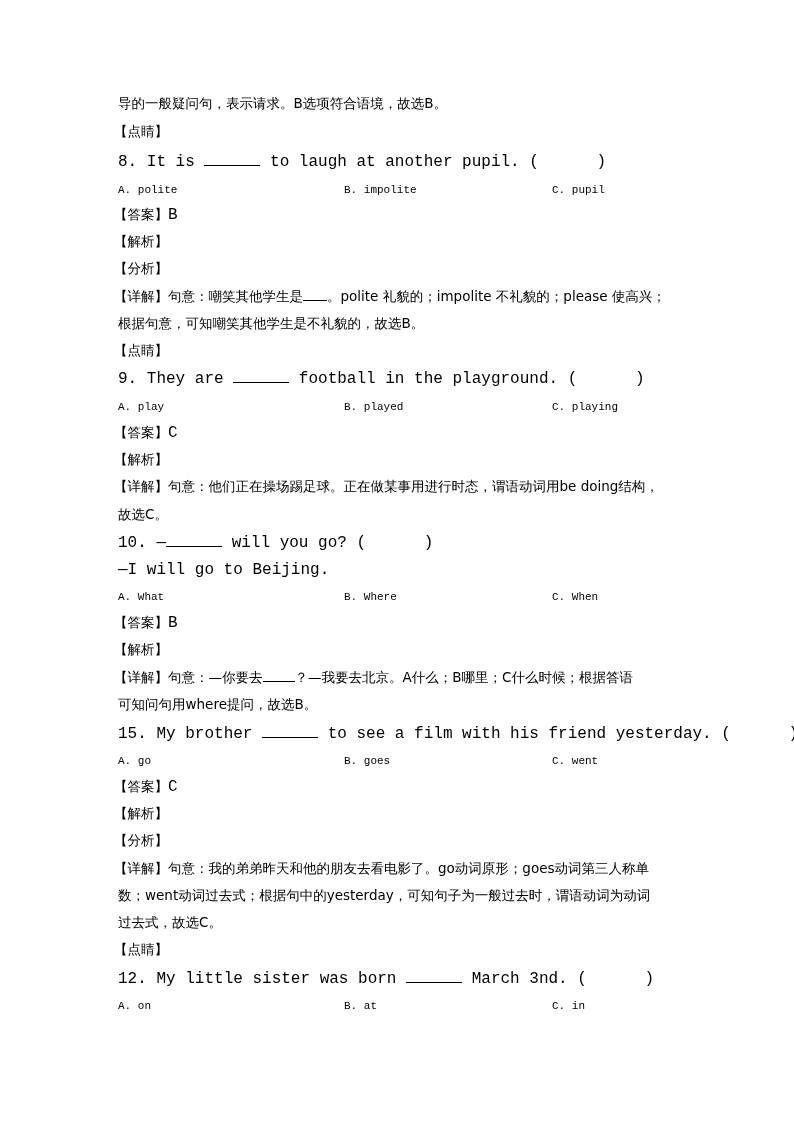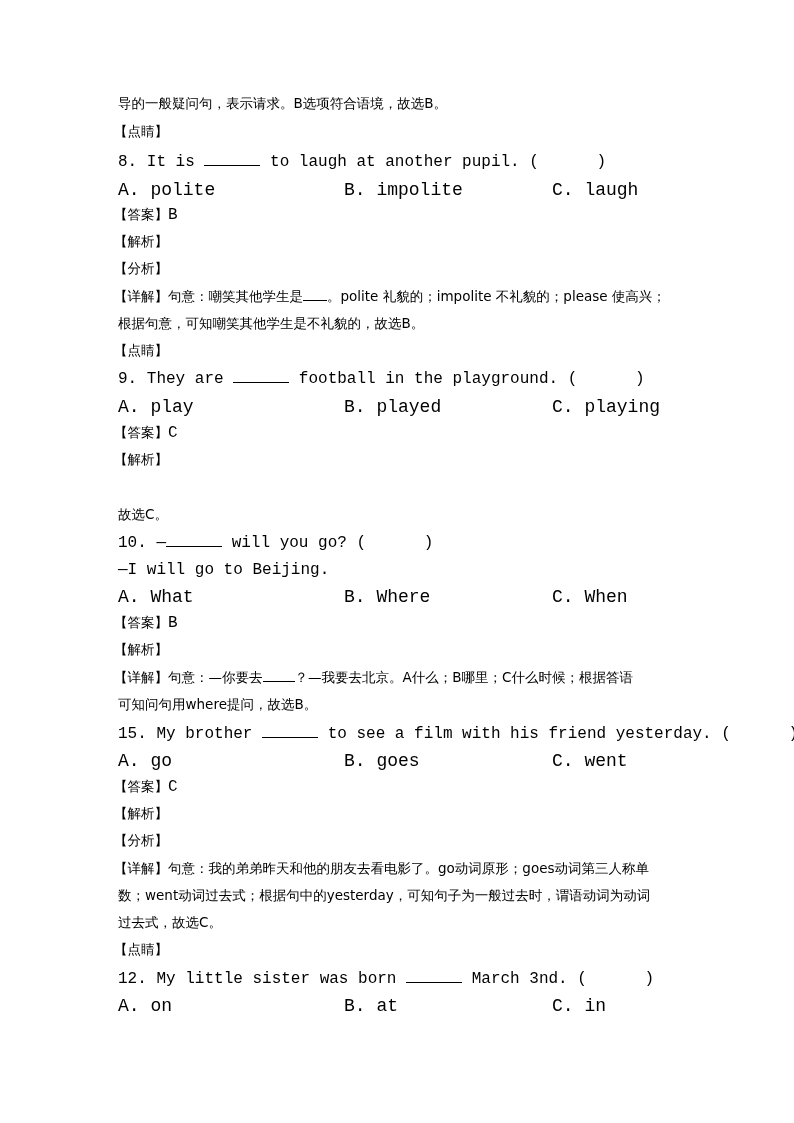--- a/index.html
+++ b/index.html
@@ -3,53 +3,54 @@
 <meta charset="utf-8">
 <style>
   html, body { margin: 0; padding: 0; background: #ffffff; }
   body { width: 794px; height: 1123px; position: relative; overflow: hidden;
          font-family: "DejaVu Serif", "Liberation Serif", serif; color: #000; }
   .page { position: absolute; left: 0; top: 0; width: 794px; height: 1123px; }
   .line { position: absolute; left: 118px; font-size: 13px; line-height: 16px; white-space: pre; }
   .zh { font-family: "DejaVu Sans", "Liberation Sans", sans-serif; font-size: 13.5px; }
   .mono { font-family: "Liberation Mono", "DejaVu Sans Mono", monospace; font-size: 16px; }
   .bracket { margin-left: -4px; }
-  .opt { position: absolute; font-family: "Liberation Mono", "DejaVu Sans Mono", monospace; font-size: 18px; line-height: 16px; white-space: pre; }
+  .opt { position: absolute; font-family: "Liberation Mono", "DejaVu Sans Mono", monospace; font-size: 11px; line-height: 16px; white-space: pre; }
   .optA { left: 118px; }
   .optB { left: 344px; }
   .optC { left: 552px; }
   .blank { display: inline-block; width: 56px; border-bottom: 1px solid #000; height: 10px; vertical-align: baseline; }
   .blank-short { display: inline-block; width: 24px; border-bottom: 1px solid #000; height: 10px; }
   .blank-med { display: inline-block; width: 32px; border-bottom: 1px solid #000; height: 10px; }
 </style>
 </head>
 <body>
 
 <div class="page">
 
   <div class="line zh" style="top:95px">导的一般疑问句，表示请求。B选项符合语境，故选B。</div>
   <div class="line zh bracket" style="top:123px">【点睛】</div>
 
   <div class="line mono" style="top:154px"><span>8.</span> <span>It is</span> <span class="blank"></span> <span>to laugh at another pupil. (      )</span></div>
   <div class="opt optA" style="top:182px">A. polite</div>
   <div class="opt optB" style="top:182px">B. impolite</div>
-  <div class="opt optC" style="top:182px">C. laugh</div>
+  <div class="opt optC" style="top:182px">C. pupil</div>
   <div class="line zh bracket" style="top:206px"><span>【答案】</span><span class="mono">B</span></div>
   <div class="line zh bracket" style="top:233px">【解析】</div>
   <div class="line zh bracket" style="top:260px">【分析】</div>
   <div class="line zh bracket" style="top:288px"><span>【详解】</span><span>句意：嘲笑其他学生是</span><span class="blank-short"></span><span>。polite 礼貌的；impolite 不礼貌的；please 使高兴；</span></div>
   <div class="line zh" style="top:315px">根据句意，可知嘲笑其他学生是不礼貌的，故选B。</div>
   <div class="line zh bracket" style="top:342px">【点睛】</div>
 
   <div class="line mono" style="top:371px"><span>9.</span> <span>They are</span> <span class="blank"></span> <span>football in the playground. (      )</span></div>
   <div class="opt optA" style="top:399px">A. play</div>
   <div class="opt optB" style="top:399px">B. played</div>
   <div class="opt optC" style="top:399px">C. playing</div>
   <div class="line zh bracket" style="top:424px"><span>【答案】</span><span class="mono">C</span></div>
   <div class="line zh bracket" style="top:451px">【解析】</div>
+  <div class="line zh bracket" style="top:478px"><span>【详解】</span><span>句意：他们正在操场踢足球。正在做某事用进行时态，谓语动词用be doing结构，</span></div>
   <div class="line zh" style="top:506px">故选C。</div>
 
   <div class="line mono" style="top:535px"><span>10.</span> <span>—</span><span class="blank"></span> <span>will you go? (      )</span></div>
   <div class="line mono" style="top:562px">—I will go to Beijing.</div>
   <div class="opt optA" style="top:589px">A. What</div>
   <div class="opt optB" style="top:589px">B. Where</div>
   <div class="opt optC" style="top:589px">C. When</div>
   <div class="line zh bracket" style="top:614px"><span>【答案】</span><span class="mono">B</span></div>
   <div class="line zh bracket" style="top:641px">【解析】</div>
   <div class="line zh bracket" style="top:669px"><span>【详解】</span><span>句意：—你要去</span><span class="blank-med"></span><span>？—我要去北京。A什么；B哪里；C什么时候；根据答语</span></div>

